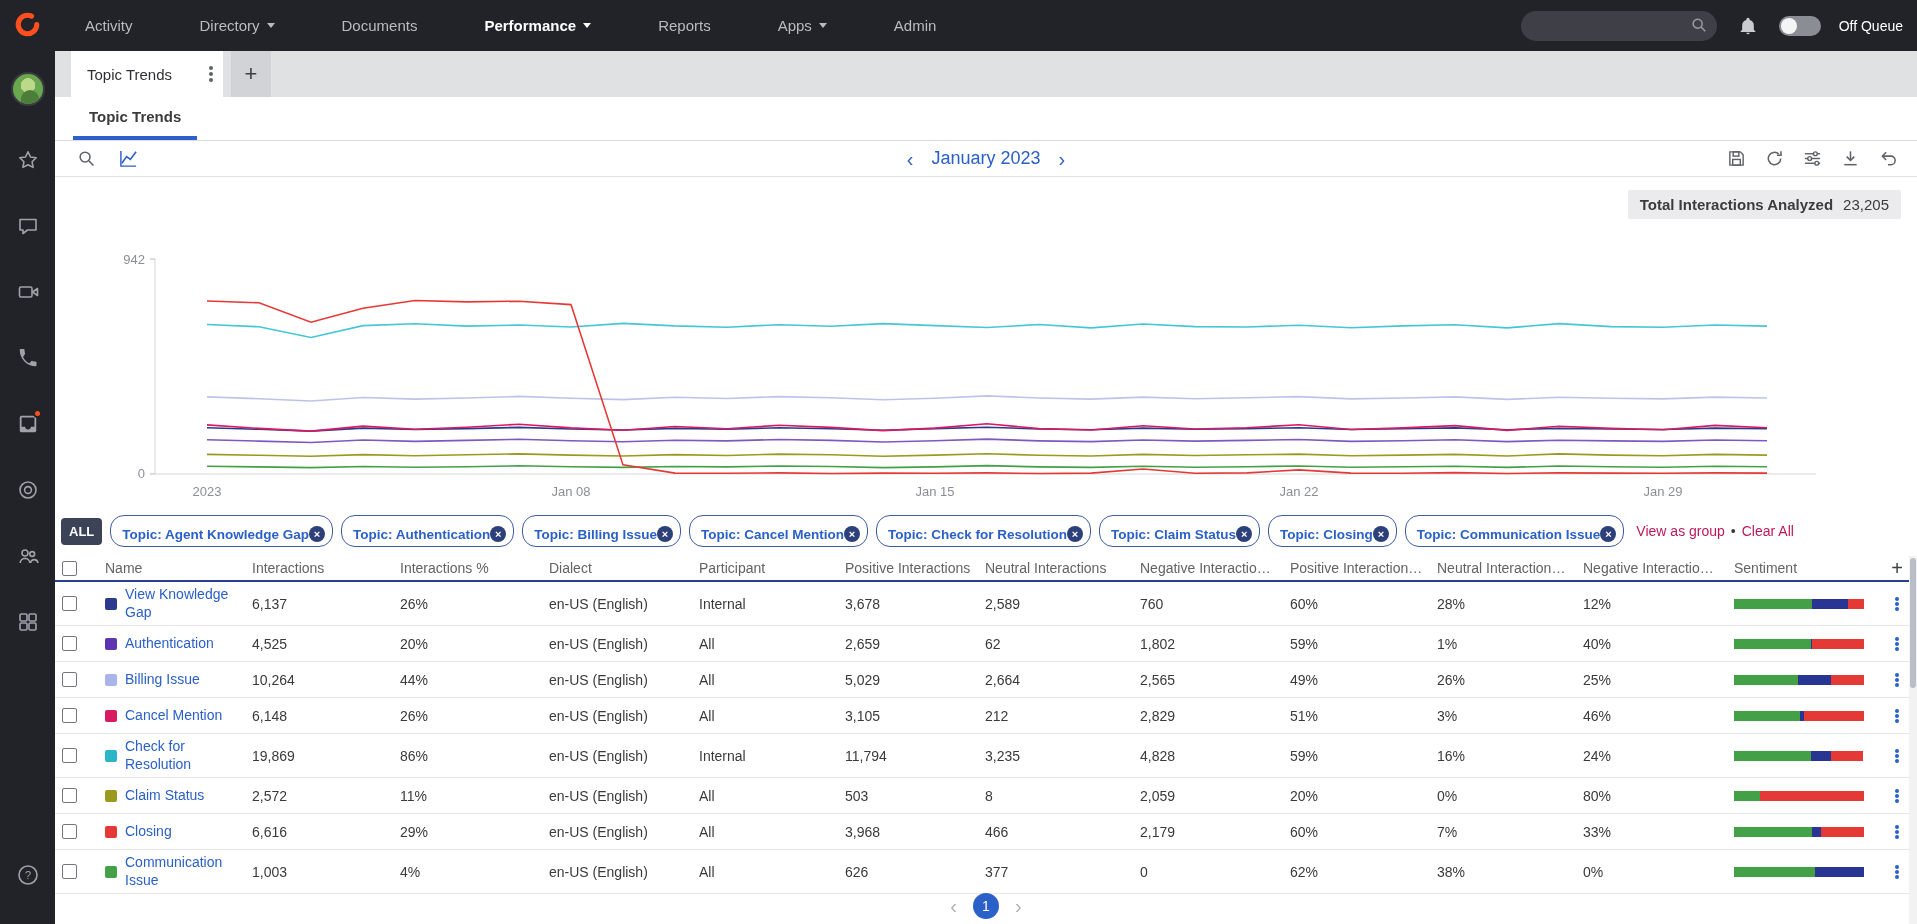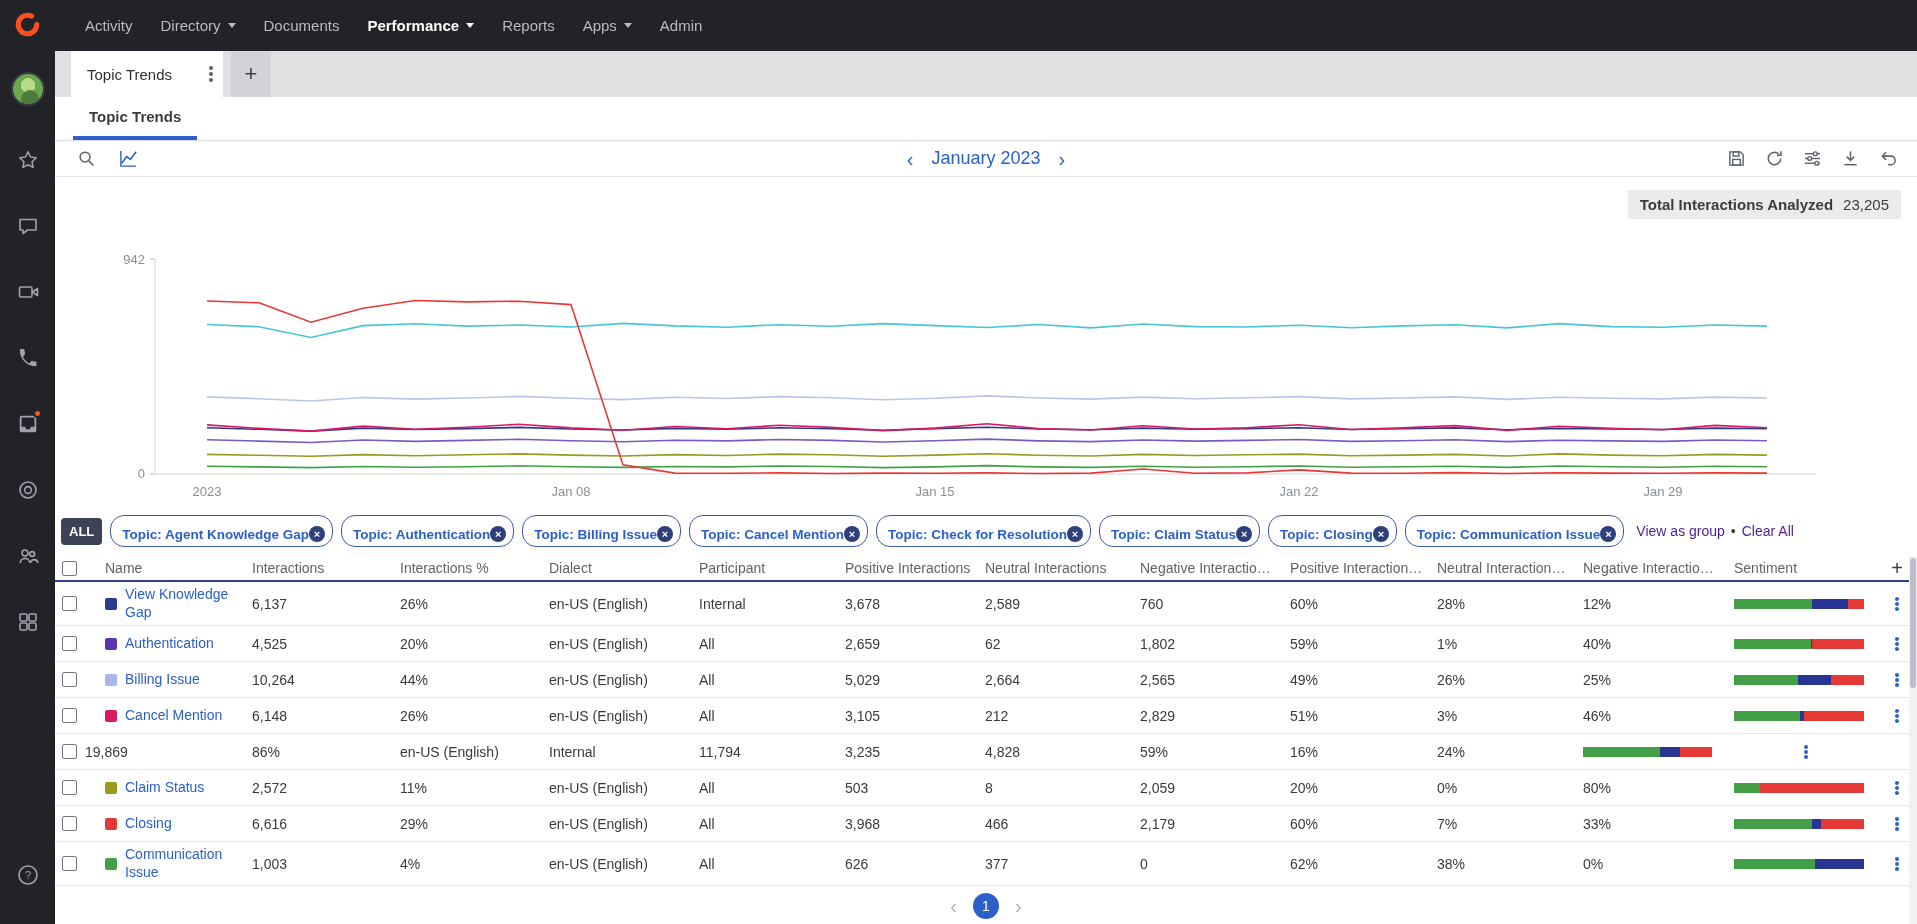--- a/index.html
+++ b/index.html
@@ -19,21 +19,21 @@
   .rail-btn { height:66px; width:55px; display:flex; align-items:center; justify-content:center;
     position:relative; cursor:pointer; }
   .rail-btn svg { display:block; }
   .red-dot { position:absolute; top:18px; right:13px; width:9px; height:9px; border-radius:50%;
     background:#ff4f1f; border:2px solid #222329; }
   .rail-help { position:absolute; bottom:37px; left:0; width:55px; display:flex; justify-content:center; }
 
   
   .topbar { position:fixed; left:55px; right:0; top:0; height:51px; background:#222329;
     display:flex; align-items:center; z-index:20; }
-  .nav { display:flex; align-items:center; gap:28px; padding-left:30px; }
+  .nav { display:flex; align-items:center; gap:67px; padding-left:30px; }
   .nav-item { color:#b9bbc2; font-size:15px; display:flex; align-items:center; gap:7px; cursor:pointer; }
   .nav-item.active { color:#ffffff; font-weight:700; }
   .caret { width:0; height:0; border-left:4.5px solid transparent; border-right:4.5px solid transparent;
     border-top:5px solid #b9bbc2; display:inline-block; }
   .nav-item.active .caret { border-top-color:#fff; }
   .topbar-right { margin-left:auto; display:flex; align-items:center; gap:18px; padding-right:14px; }
   .searchbox { position:relative; width:196px; height:30px; }
   .searchbox input { width:100%; height:100%; border:none; outline:none; border-radius:15px;
     background:#3e3f47; color:#e8e8e8; font-size:14px; padding:0 32px 0 14px; }
   .searchbox .mag { position:absolute; right:9px; top:5px; }
@@ -81,21 +81,21 @@
   
   .chips-row { position:absolute; left:6px; right:10px; top:338px; display:flex; align-items:center;
     gap:8px; white-space:nowrap; }
   .all-chip { background:#3c4356; color:#fff; font-size:13px; font-weight:700; border-radius:4px;
     padding:6px 8px; cursor:pointer; flex:none; }
   .chip { display:inline-flex; align-items:center; border:1px solid #3f5aa9; border-radius:14px;
     padding:10px 7px 4px 11px; color:#2a60c8; font-size:13.5px; font-weight:700; cursor:pointer; flex:none; }
   .chip-x { width:16px; height:16px; border-radius:50%; background:#2d4079; color:#fff; font-size:11px;
     display:inline-flex; align-items:center; justify-content:center; cursor:pointer; flex:none; }
   .chip-links { display:flex; align-items:center; gap:6px; margin-left:4px; font-size:14px; }
-  .link { color:#4c1d95; cursor:pointer; }
+  .link { color:#be185d; cursor:pointer; }
   .bullet { color:#3c3c3c; }
 
   
   .tablezone { position:absolute; left:0; right:0; top:379px; }
   .grid-row { display:grid;
     grid-template-columns:30px 167px 148px 149px 150px 146px 140px 155px 150px 147px 146px 151px 1fr 40px;
     align-items:center; }
   .thead { height:26px; border-bottom:2px solid #2b3f90; }
   .hcell { font-size:14px; color:#636363; cursor:pointer; overflow:hidden; text-overflow:ellipsis; }
   .hcell.name-h { padding-left:20px; }
@@ -207,20 +207,40 @@
         <span>Reports</span>
       </div>
     <div class="nav-item">
         <span>Apps</span>
         <i class="caret"></i>
       </div>
     <div class="nav-item">
         <span>Admin</span>
       </div>
   </nav>
+  <div class="topbar-right">
+    <div class="searchbox">
+      <input type="text" value="" style="">
+      <span class="mag">
+        <svg width="18" height="18" viewBox="0 0 20 20">
+            <circle cx="8.5" cy="8.5" r="5" fill="none" stroke="#9b9da4" stroke-width="1.7"></circle>
+            <line x1="12.3" y1="12.3" x2="17" y2="17" stroke="#9b9da4" stroke-width="1.7"></line>
+          </svg>
+      </span>
+    </div>
+    <div class="tb-btn">
+      <svg width="20" height="20" viewBox="0 0 24 24">
+          <path d="M12 22a2 2 0 0 0 2-2h-4a2 2 0 0 0 2 2zm7-5.5v-5a7 7 0 0 0-5-6.7V4a2 2 0 1 0-4 0v.8a7 7 0 0 0-5 6.7v5L3.2 18.3v1h17.6v-1z" fill="#c9cbd1"></path>
+        </svg>
+    </div>
+    <div class="toggle">
+        <span class="knob"></span>
+      </div>
+    <span class="offqueue">Off Queue</span>
+  </div>
 </div>
 
 <div class="content">
 
   <div class="tabstrip">
     <div class="tab">
       <span class="tab-label">Topic Trends</span>
       <span class="kebab-cell">
           <span class="vdots"></span>
         </span>
@@ -504,20 +524,24 @@
               </div>
             </div>
             <div class="kebab-cell">
               <span class="vdots blue"></span>
             </div>
           </div>
           <div class="grid-row trow">
             <div class="cb-cell">
               <div class="cb"></div>
             </div>
+            <div class="name-cell">
+              <div class="sq" style="background: rgb(42, 181, 200);"></div>
+              <span class="name-link">Check for Resolution</span>
+            </div>
             <div>19,869</div>
             <div>86%</div>
             <div>en-US (English)</div>
             <div>Internal</div>
             <div>11,794</div>
             <div>3,235</div>
             <div>4,828</div>
             <div>59%</div>
             <div>16%</div>
             <div>24%</div>

